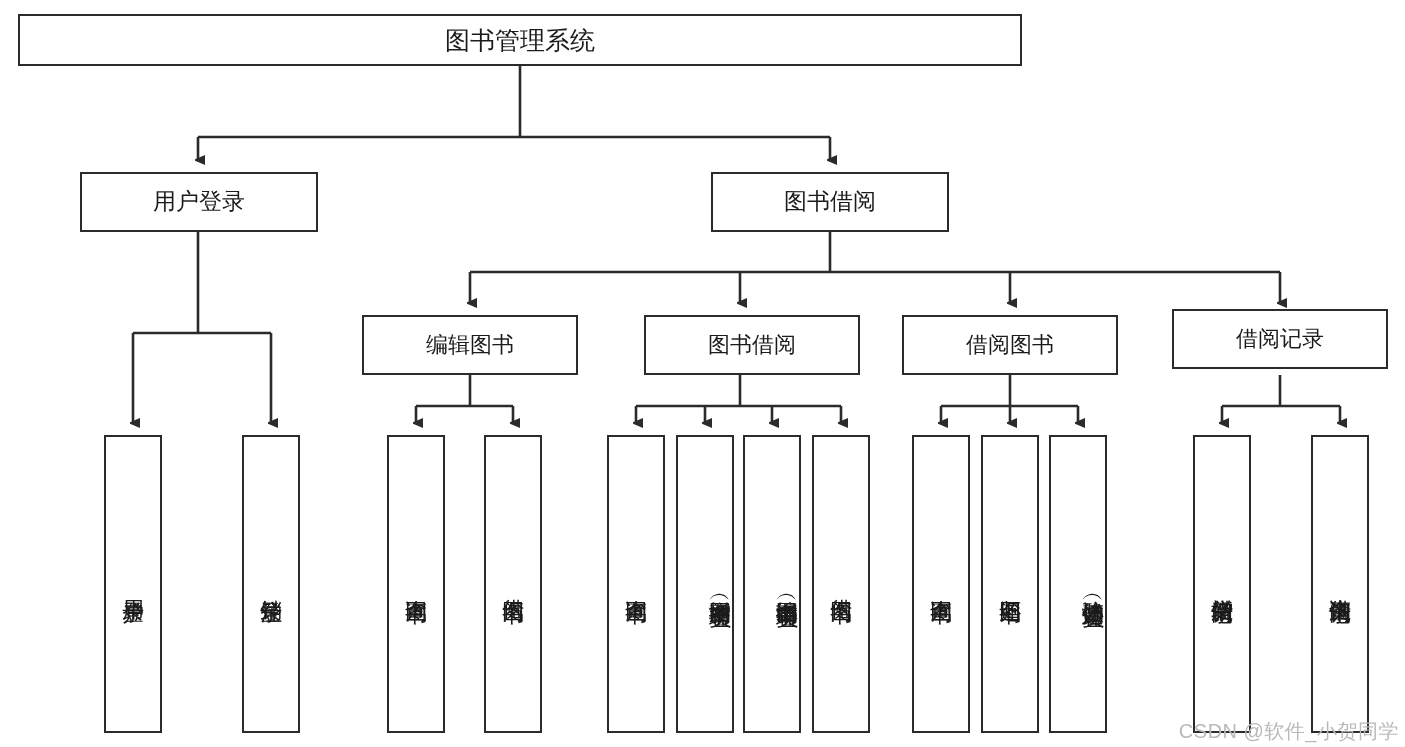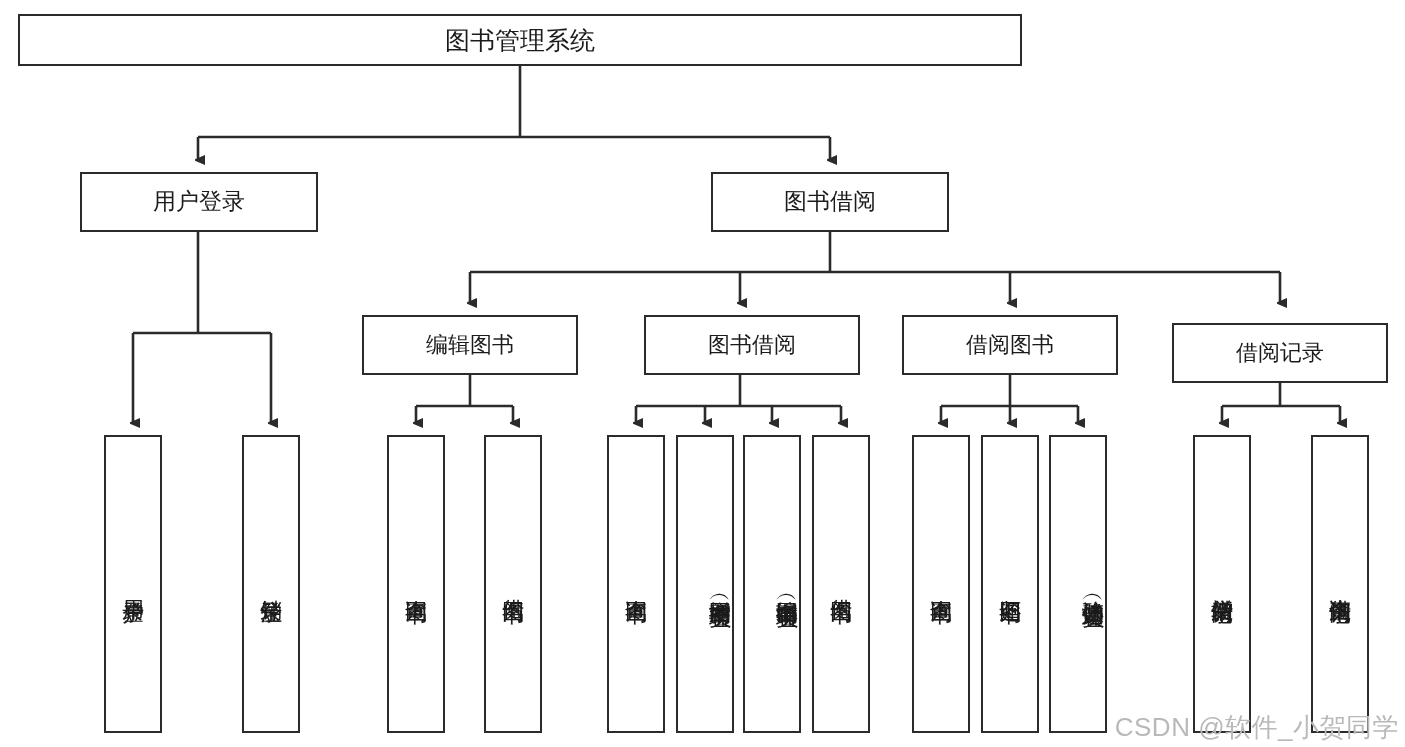--- a/index.html
+++ b/index.html
@@ -47,21 +47,21 @@
     letter-spacing:1px;
   }
   .node.leaf.mid{
     align-items:center;
     padding-top:0;
   }
   .watermark{
     position:absolute;
     right:6px;
     bottom:2px;
-    font-size:26px;
+    font-size:20px;
     color:#b9b9b9;
     letter-spacing:0.5px;
     white-space:nowrap;
     z-index:5;
     font-family:"Liberation Sans","DejaVu Sans",sans-serif;
   }
 </style>
 </head>
 <body>
 
@@ -118,21 +118,21 @@
   </svg>
 
   <div class="node root" style="left:18px;top:14px;width:1004px;height:52px;">图书管理系统</div>
 
   <div class="node lvl2" style="left:80px;top:172px;width:238px;height:60px;">用户登录</div>
   <div class="node lvl2" style="left:711px;top:172px;width:238px;height:60px;">图书借阅</div>
 
   <div class="node lvl3" style="left:362px;top:315px;width:216px;height:60px;">编辑图书</div>
   <div class="node lvl3" style="left:644px;top:315px;width:216px;height:60px;">图书借阅</div>
   <div class="node lvl3" style="left:902px;top:315px;width:216px;height:60px;">借阅图书</div>
-  <div class="node lvl3" style="left:1172px;top:323px;width:216px;height:60px;">借阅记录</div>
+  <div class="node lvl3" style="left:1172px;top:309px;width:216px;height:60px;">借阅记录</div>
 
   <div class="node leaf mid" style="left:104px;top:435px;width:58px;height:298px;">用户登录</div>
   <div class="node leaf mid" style="left:242px;top:435px;width:58px;height:298px;">注销登录</div>
 
   <div class="node leaf mid" style="left:387px;top:435px;width:58px;height:298px;">查询图书</div>
   <div class="node leaf mid" style="left:484px;top:435px;width:58px;height:298px;">借阅图书</div>
 
   <div class="node leaf mid" style="left:607px;top:435px;width:58px;height:298px;">查询图书</div>
   <div class="node leaf" style="left:676px;top:435px;width:58px;height:298px;">新增图书（管理员）</div>
   <div class="node leaf" style="left:743px;top:435px;width:58px;height:298px;">编辑图书（管理员）</div>

